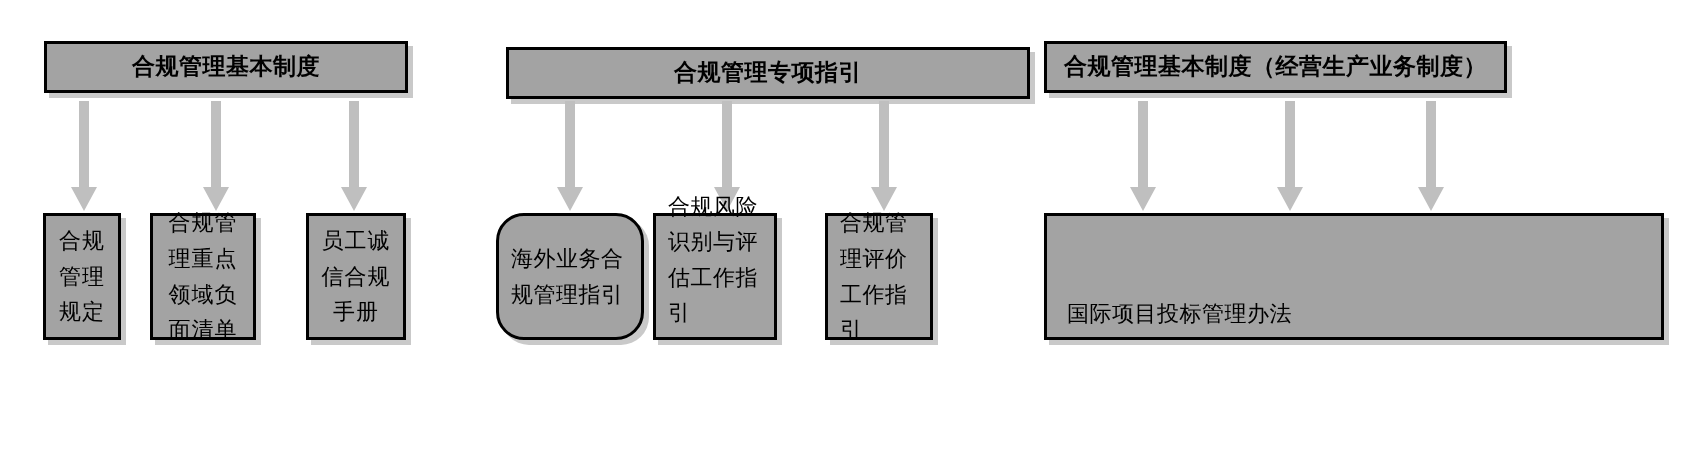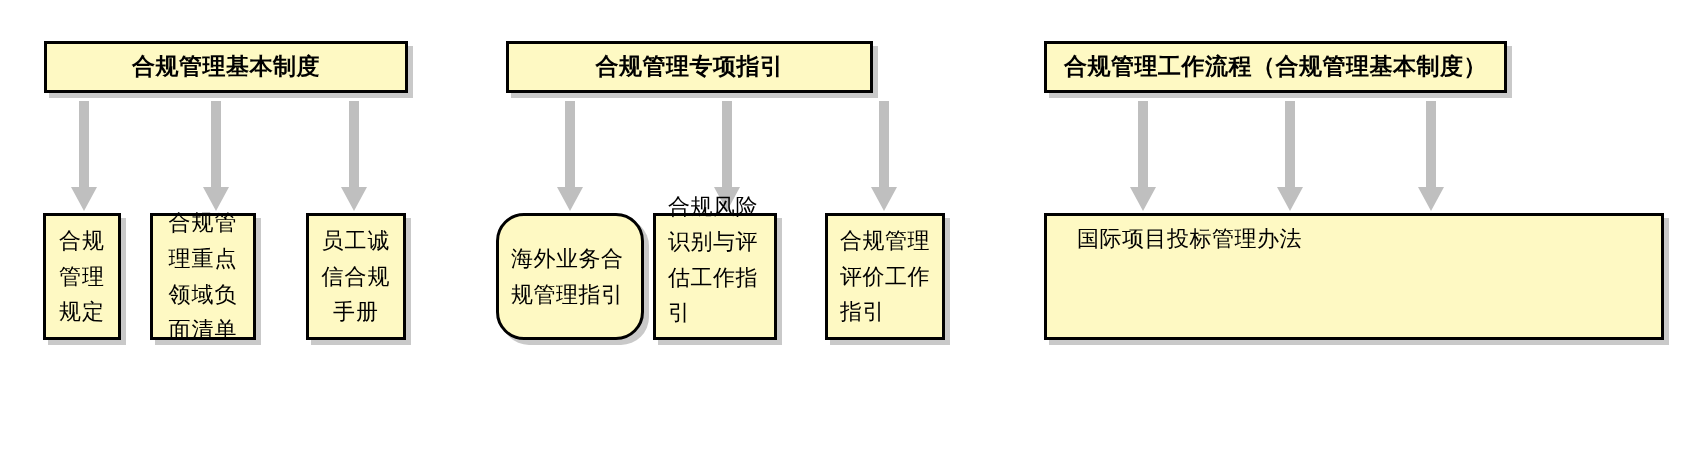--- a/index.html
+++ b/index.html
@@ -18,21 +18,21 @@
   #canvas {
     position: relative;
     width: 1708px;
     height: 449px;
     background: #ffffff;
   }
 
   
   .dbox {
     position: absolute;
-    background: #fef9c3;
+    background: #a3a3a3;
     border: 3px solid #000000;
     box-sizing: border-box;
     box-shadow: 5px 5px 0 0 #c9c9c9;
   }
 
   .dbox.header {
     display: flex;
     align-items: center;
     justify-content: center;
   }
@@ -71,22 +71,22 @@
     line-height: 1.62;
     text-align: left;
     letter-spacing: 0.5px;
     word-break: break-all;
   }
 
   
   .dbox.listbox {
     display: flex;
     flex-direction: column;
-    justify-content: space-between;
-    padding: 6px 30px;
+    justify-content: flex-end;
+    padding: 6px 20px;
   }
   .list-line {
     font-size: 22px;
     line-height: 1.55;
     white-space: nowrap;
     letter-spacing: 0.5px;
   }
 
   
   .arrow {
@@ -122,21 +122,21 @@
   <div class="dbox leaf-center" style="left:43px; top:213px; width:78px; height:127px;">
     <span class="leaf-label">合规管理规定</span>
   </div>
   <div class="dbox leaf-center" style="left:150px; top:213px; width:106px; height:127px;">
     <span class="leaf-label">合规管理重点领域负面清单</span>
   </div>
   <div class="dbox leaf-center" style="left:306px; top:213px; width:100px; height:127px;">
     <span class="leaf-label">员工诚信合规手册</span>
   </div>
 
-  <div class="dbox header" style="left:506px; top:41px; width:367px; height:52px;">
+  <div class="dbox header" style="left:506px; top:47px; width:524px; height:52px;">
     <span class="header-label">合规管理专项指引</span>
   </div>
 
   <div class="arrow" style="left:557px; top:101px; width:26px; height:110px;">
     <svg width="26" height="110" viewBox="0 0 26 110" xmlns="http://www.w3.org/2000/svg">
       <polygon points="8,0 18,0 18,86 26,86 13,110 0,86 8,86" fill="#bfbfbf"></polygon>
     </svg>
   </div>
   <div class="arrow" style="left:714px; top:101px; width:26px; height:110px;">
     <svg width="26" height="110" viewBox="0 0 26 110" xmlns="http://www.w3.org/2000/svg">
@@ -148,26 +148,26 @@
       <polygon points="8,0 18,0 18,86 26,86 13,110 0,86 8,86" fill="#bfbfbf"></polygon>
     </svg>
   </div>
 
   <div class="dbox leaf-left" style="left:496px; top:213px; width:148px; height:127px;border-radius:28px;">
     <span class="leaf-label">海外业务合规管理指引</span>
   </div>
   <div class="dbox leaf-left" style="left:653px; top:213px; width:124px; height:127px;align-items:flex-end;">
     <span class="leaf-label">合规风险识别与评估工作指引</span>
   </div>
-  <div class="dbox leaf-left" style="left:825px; top:213px; width:120px; height:127px;">
+  <div class="dbox leaf-left" style="left:825px; top:213px; width:108px; height:127px;">
     <span class="leaf-label">合规管理评价工作指引</span>
   </div>
 
   <div class="dbox header" style="left:1044px; top:41px; width:463px; height:52px;">
-    <span class="header-label">合规管理工作流程（合规管理基本制度）</span>
+    <span class="header-label">合规管理基本制度（经营生产业务制度）</span>
   </div>
 
   <div class="arrow" style="left:1130px; top:101px; width:26px; height:110px;">
     <svg width="26" height="110" viewBox="0 0 26 110" xmlns="http://www.w3.org/2000/svg">
       <polygon points="8,0 18,0 18,86 26,86 13,110 0,86 8,86" fill="#bfbfbf"></polygon>
     </svg>
   </div>
   <div class="arrow" style="left:1277px; top:101px; width:26px; height:110px;">
     <svg width="26" height="110" viewBox="0 0 26 110" xmlns="http://www.w3.org/2000/svg">
       <polygon points="8,0 18,0 18,86 26,86 13,110 0,86 8,86" fill="#bfbfbf"></polygon>

